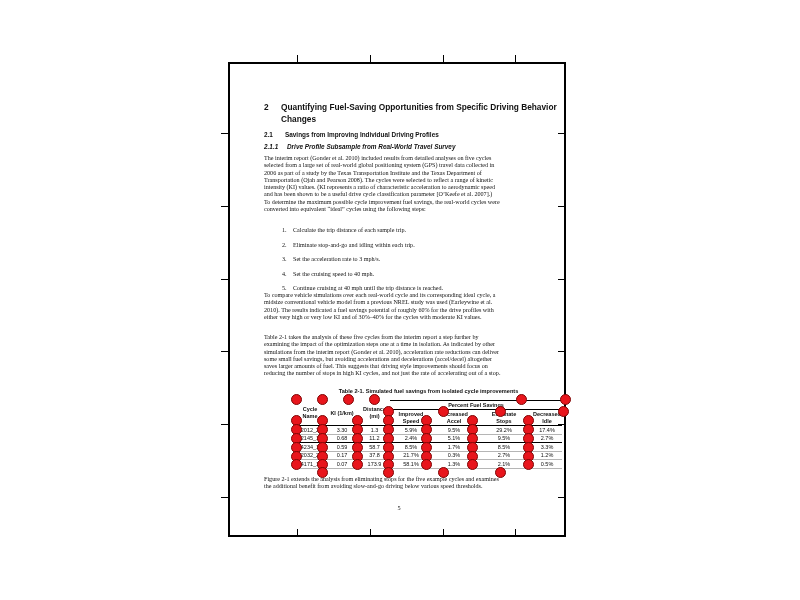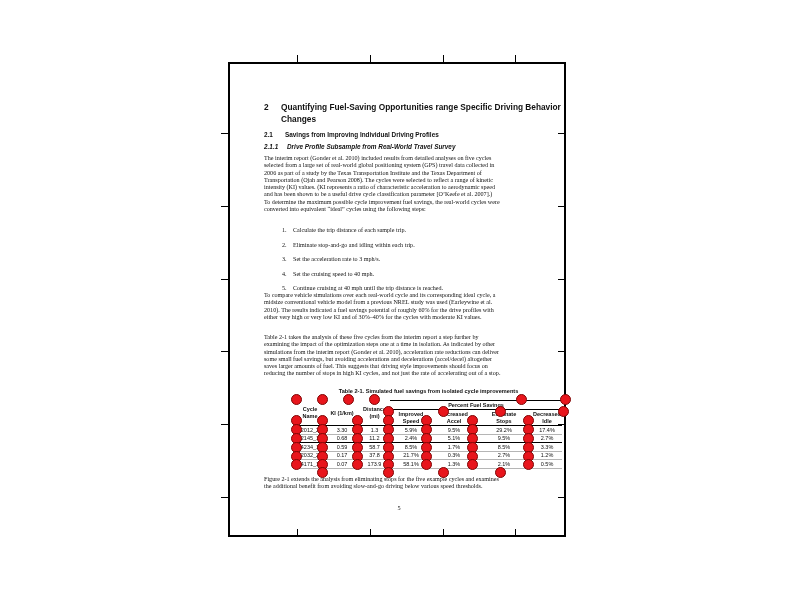--- a/index.html
+++ b/index.html
@@ -45,21 +45,21 @@
 </style>
 </head>
 <body>
 
 <div id="canvas">
 
   <div class="page">
 
     <div class="h1">
       <span class="num">2</span>
-      <span class="htext">Quantifying Fuel-Saving Opportunities range Specific Driving Behavior Changes</span>
+      <span class="htext">Quantifying Fuel-Saving Opportunities from Specific Driving Behavior Changes</span>
     </div>
 
     <div class="h2">
       <span class="num">2.1</span><span>Savings from Improving Individual Driving Profiles</span>
     </div>
 
     <div class="h3">
       <span class="num">2.1.1</span><span>Drive Profile Subsample from Real-World Travel Survey</span>
     </div>
 

